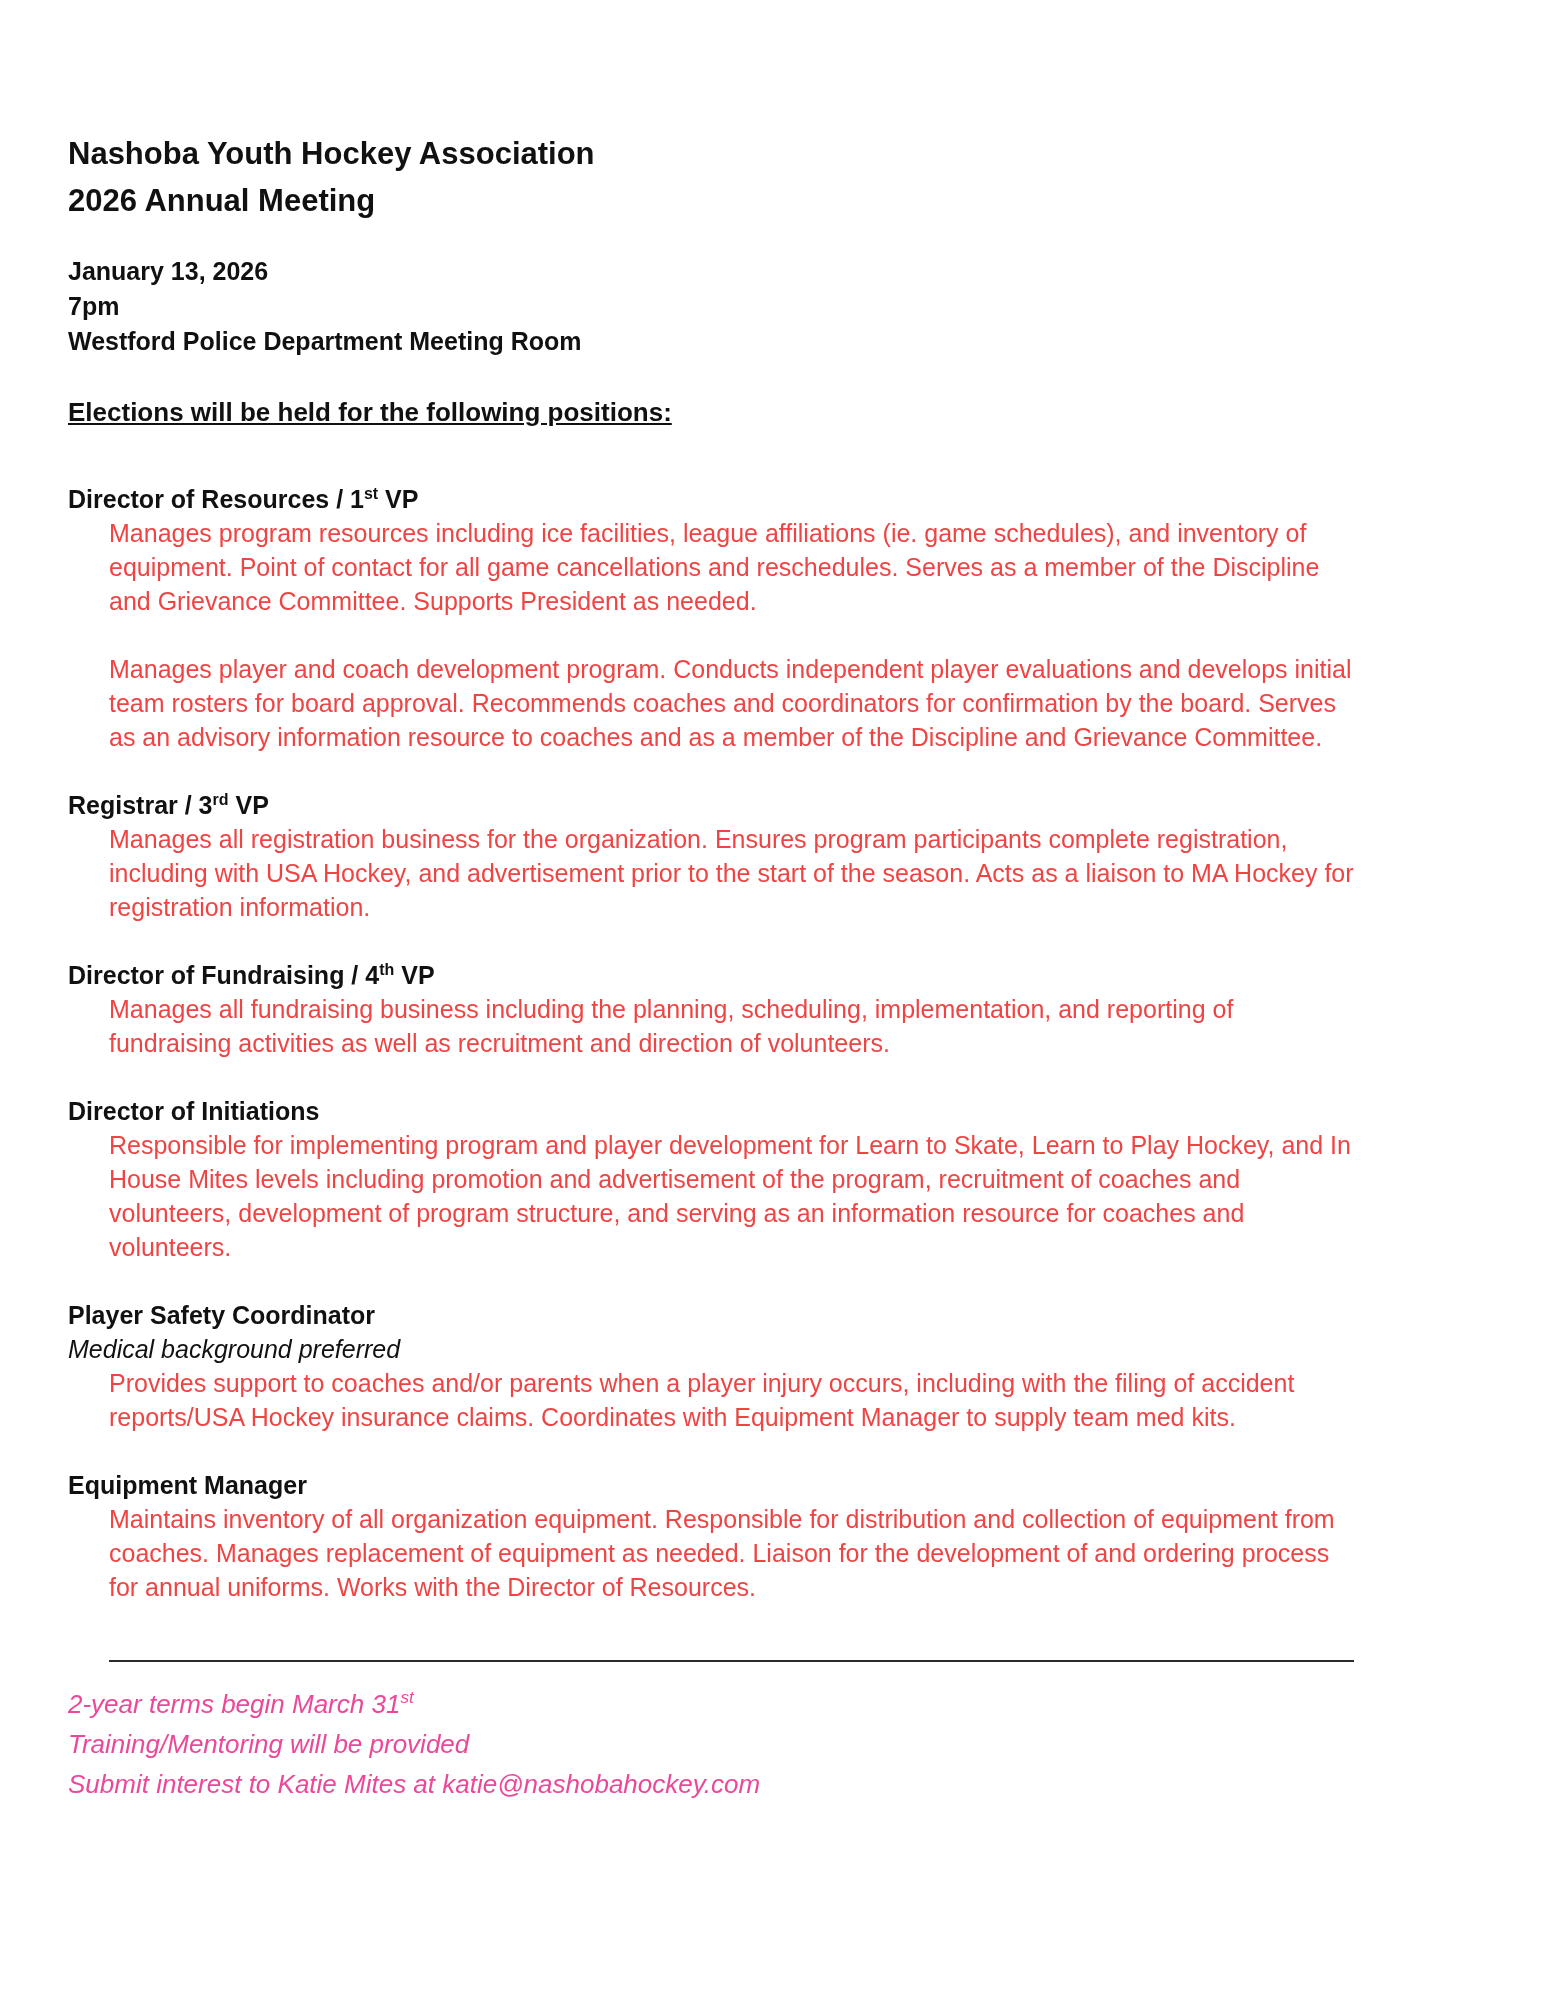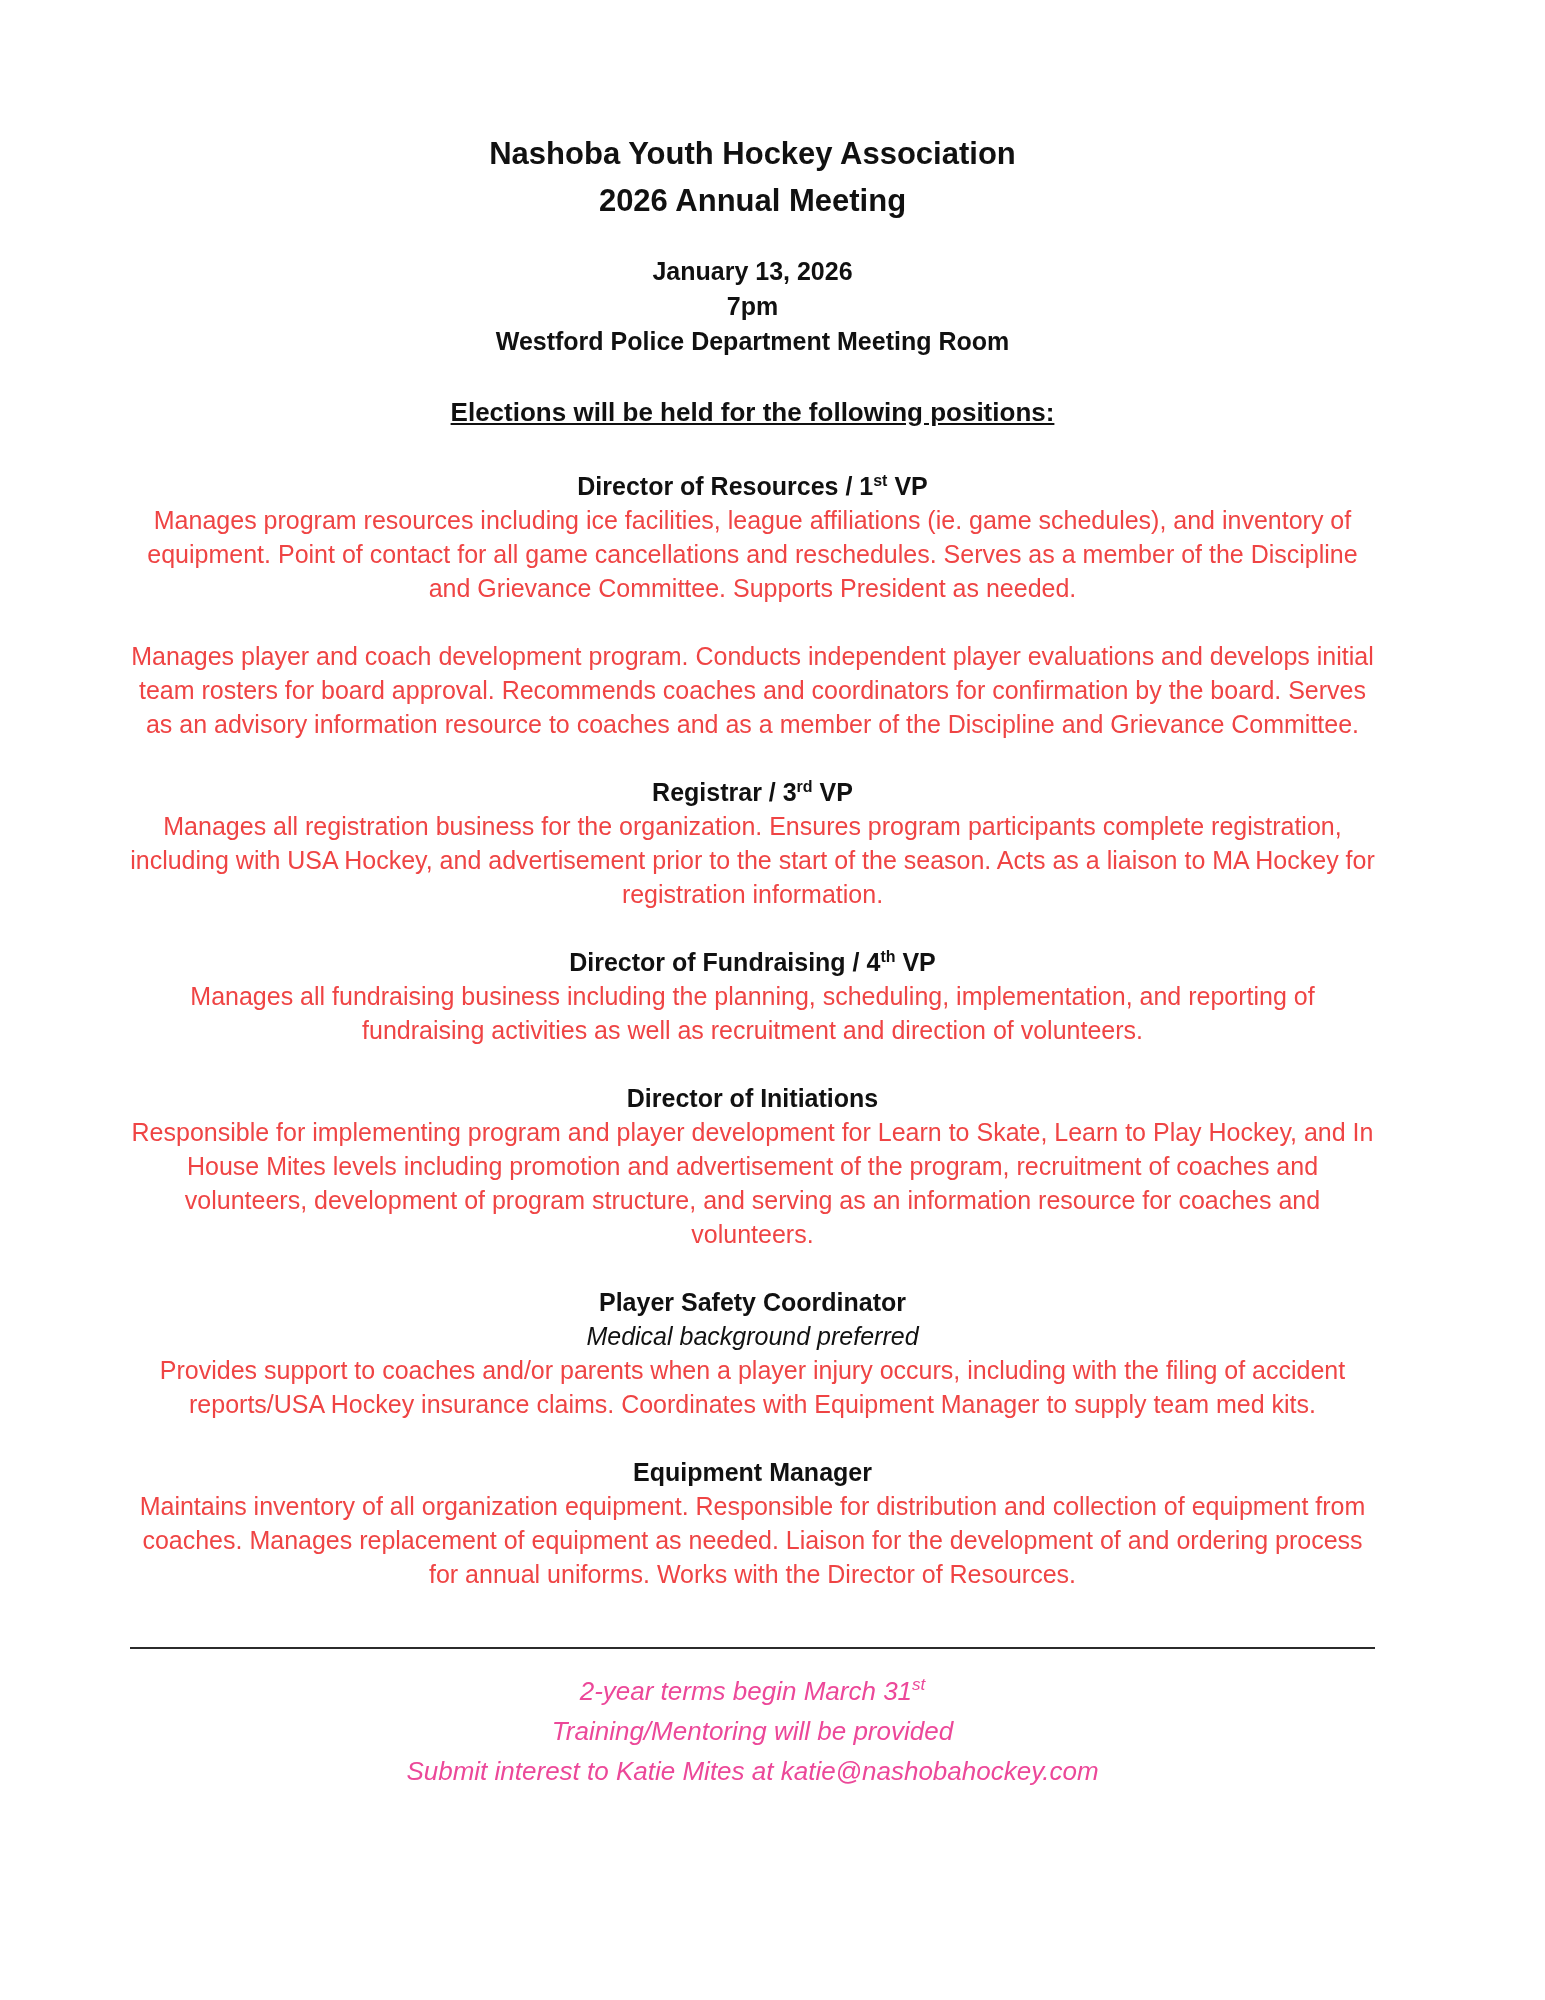--- a/index.html
+++ b/index.html
@@ -9,22 +9,22 @@
   }
   body {
     height: 2000px;
     overflow: hidden;
     font-family: "Liberation Sans", sans-serif;
     color: #1a1a1a;
   }
   .page {
     width: 1545px;
     height: 1776px;
-    padding: 130px 150px 0 110px;
-    text-align: center;
+    padding: 130px 150px 0 68px;
+    text-align: left;
   }
   .doc-title {
     font-size: 31px;
     font-weight: bold;
     line-height: 47px;
     color: #111;
   }
   .meeting-info {
     margin-top: 30px;
     font-size: 25px;
@@ -34,21 +34,21 @@
   }
   .elections-heading {
     margin-top: 36px;
     font-size: 26px;
     font-weight: bold;
     text-decoration: underline;
     line-height: 34px;
     color: #111;
   }
   .positions {
-    margin-top: 40px;
+    margin-top: 53px;
   }
   .position-section { margin-bottom: 34px; }
   .position-title {
     font-size: 25px;
     font-weight: bold;
     line-height: 34px;
     color: #111;
   }
   .position-title sup {
     font-size: 16px;

